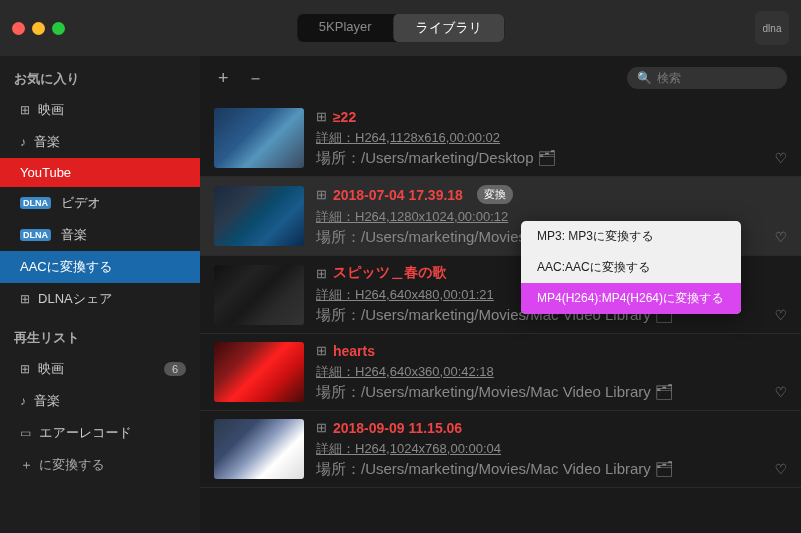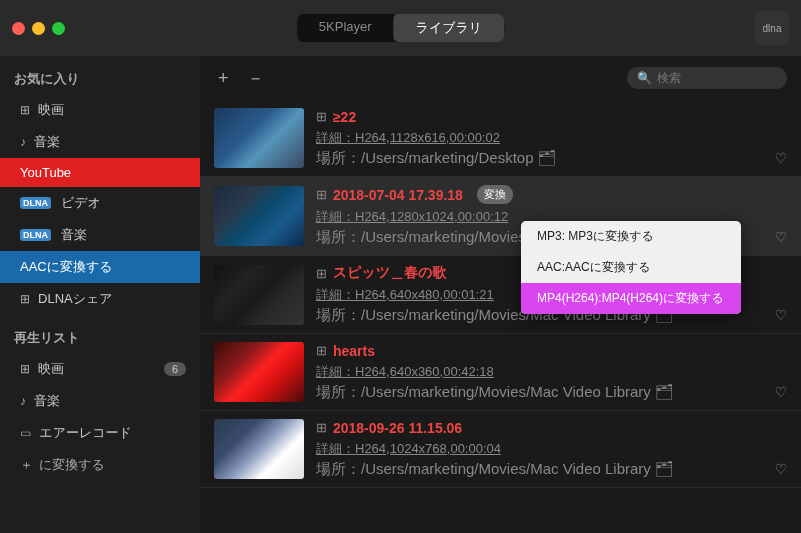--- a/index.html
+++ b/index.html
@@ -475,21 +475,21 @@
           </div>
         </div>
         <span class="heart-btn">♡</span>
       </div>
 
       <div class="media-item">
         <div class="thumb thumb-video5"></div>
         <div class="media-info">
           <div class="media-title-row">
             <span class="media-grid-icon">⊞</span>
-            <span class="media-title">2018-09-26 11.15.06</span>
+            <span class="media-title">2018-09-09 11.15.06</span>
           </div>
           <div class="media-detail">詳細：H264,1024x768,00:00:04</div>
           <div class="media-location">
             <span>場所：/Users/marketing/Movies/Mac Video Library</span>
             <span>🗂</span>
           </div>
         </div>
         <span class="heart-btn">♡</span>
       </div>
 

